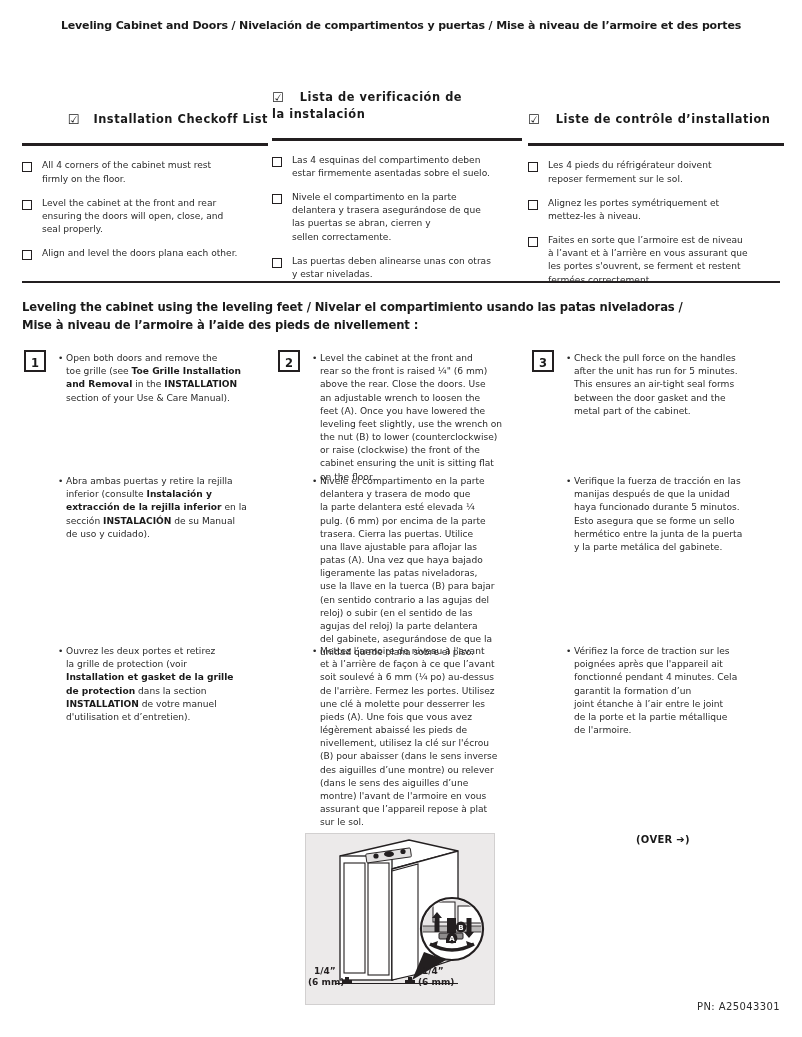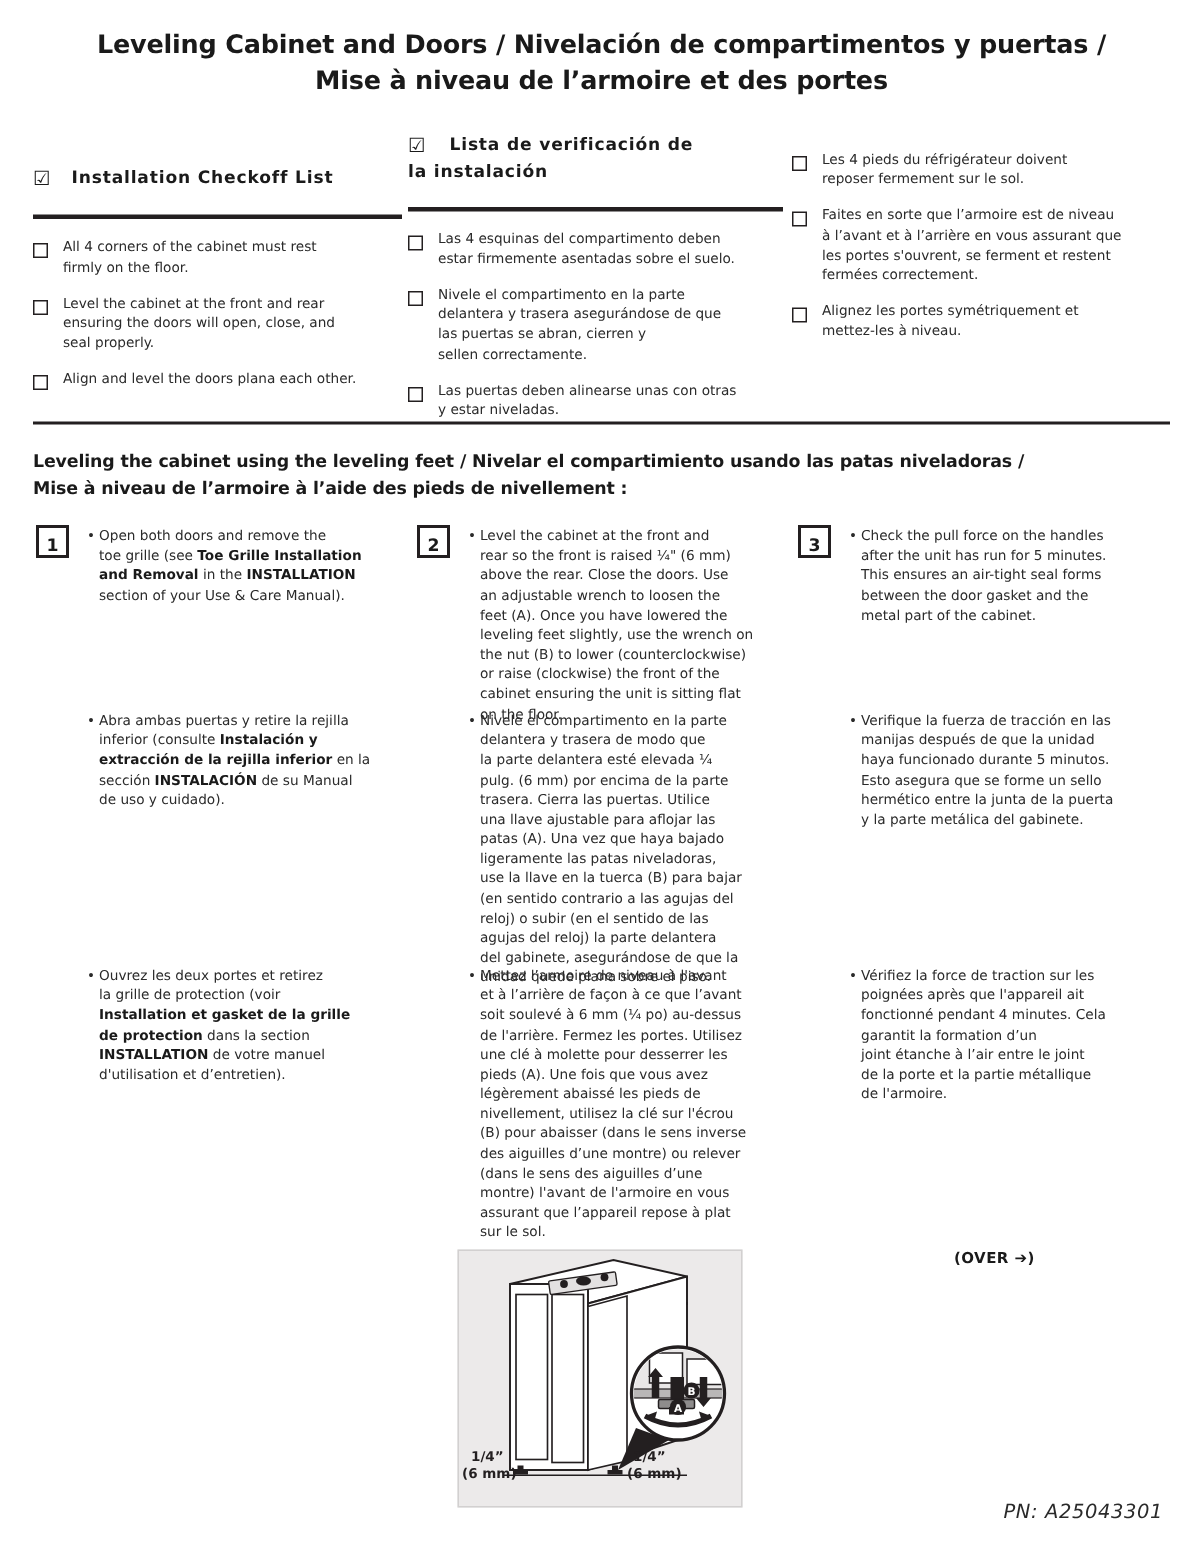--- a/index.html
+++ b/index.html
@@ -22,21 +22,21 @@
   }
 
   
   .doc-title {
     position: absolute;
     top: 18px;
     left: 40px;
     width: 722px;
     text-align: center;
     font-weight: bold;
-    font-size: 17px;
+    font-size: 11px;
     line-height: 1.42;
     letter-spacing: -0.15px;
     color: #1a1a1a;
   }
 
   
   .checklist {
     position: absolute;
     top: 88px;
     left: 0;
@@ -63,21 +63,21 @@
     border-bottom: 3px solid #231f20;
   }
   .chk-head .hdr-box {
     font-size: 13px;
     letter-spacing: 0;
     margin-right: 10px;
     font-weight: normal;
     position: relative;
     top: 1px;
   }
-  .chk-col-1 .chk-head { margin-top: 22px; }
+  .chk-col-1 .chk-head { margin-top: 22px; text-align: right; }
   .chk-col-2 .chk-head { margin-top: 0px; }
   .chk-col-3 .chk-head { margin-top: 22px; }
 
   .chk-col-1 .chk-head .hdr-box { margin-right: 14px; }
   .chk-col-2 .chk-head .hdr-box { margin-right: 16px; }
   .chk-col-3 .chk-head .hdr-box { margin-right: 16px; }
 
   .chk-items {
     margin-top: 13px;
   }
@@ -203,26 +203,25 @@
     position: absolute;
     left: 636px;
     top: 834px;
     font-weight: bold;
     font-size: 10px;
     letter-spacing: 0.3px;
     color: #1a1a1a;
   }
   .pn-label {
     position: absolute;
-    left: 669px;
+    left: 697px;
     top: 1001px;
-    font-size: 13px;
+    font-size: 10px;
     letter-spacing: 0.4px;
     color: #2a2a2a;
-    font-style: italic;
   }
 </style>
 </head>
 <body>
 
 <div class="page">
 
   <div class="doc-title">Leveling Cabinet and Doors / Nivelación de compartimentos y puertas /
 Mise à niveau de l’armoire et des portes</div>
 
@@ -271,37 +270,40 @@
         </div>
         <div class="chk-item">
           <span class="chk-box"></span>
           <span class="chk-text">Las puertas deben alinearse unas con otras
 y estar niveladas.</span>
         </div>
       </div>
     </div>
 
     <div class="chk-col chk-col-3">
+      <div class="chk-head">
+        <span class="hdr-box">☑</span><span>Liste de contrôle d’installation</span>
+      </div>
       <div class="chk-items">
         <div class="chk-item">
           <span class="chk-box"></span>
           <span class="chk-text">Les 4 pieds du réfrigérateur doivent
 reposer fermement sur le sol.</span>
+        </div>
+        <div class="chk-item">
+          <span class="chk-box"></span>
+          <span class="chk-text">Alignez les portes symétriquement et
+mettez-les à niveau.</span>
         </div>
         <div class="chk-item">
           <span class="chk-box"></span>
           <span class="chk-text">Faites en sorte que l’armoire est de niveau
 à l’avant et à l’arrière en vous assurant que
 les portes s'ouvrent, se ferment et restent
 fermées correctement.</span>
-        </div>
-        <div class="chk-item">
-          <span class="chk-box"></span>
-          <span class="chk-text">Alignez les portes symétriquement et
-mettez-les à niveau.</span>
         </div>
       </div>
     </div>
   </div>
 
   <div class="rule rule-top"></div>
 
   <div class="section-head">Leveling the cabinet using the leveling feet / Nivelar el compartimiento usando las patas niveladoras /
 Mise à niveau de l’armoire à l’aide des pieds de nivellement :</div>
 

